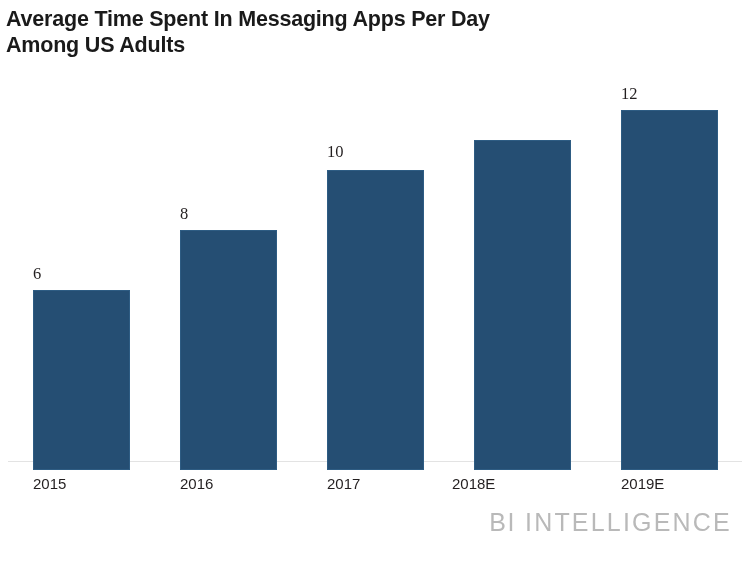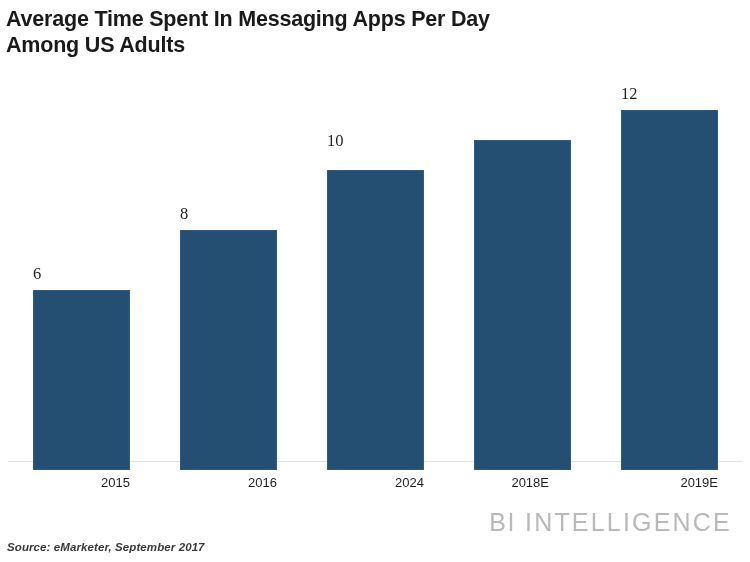--- a/index.html
+++ b/index.html
@@ -83,22 +83,22 @@
     width: 97px;
     text-align: left;
     font-size: 16.5px;
     color: #231f20;
     font-family: "Liberation Serif", serif;
   }
   .bar-cat {
     position: absolute;
     left: 0;
     width: 97px;
-    text-align: right;
-    font-size: 13px;
+    text-align: left;
+    font-size: 15px;
     color: #231f20;
     font-family: "Liberation Sans", sans-serif;
   }
 
   
   .source-note {
     position: absolute;
     left: 7px;
     top: 541px;
     font-size: 11.5px;
@@ -137,35 +137,34 @@
           <div class="bar-value" style="bottom: 186px;">6</div>
         </div>
         <div class="bar-cat" style="position: absolute; left: 33px; top: 475px; width: 97px;">2015</div>
         <div class="bar-group" style="left: 180px; height: 462px;">
           <div class="bar" style="height: 240px; background: rgb(37, 78, 115); border-color: rgb(46, 92, 131);"></div>
           <div class="bar-value" style="bottom: 246px;">8</div>
         </div>
         <div class="bar-cat" style="position: absolute; left: 180px; top: 475px; width: 97px;">2016</div>
         <div class="bar-group" style="left: 327px; height: 462px;">
           <div class="bar" style="height: 300px; background: rgb(37, 78, 115); border-color: rgb(46, 92, 131);"></div>
-          <div class="bar-value" style="bottom: 319px; margin-top: 24px;">10</div>
+          <div class="bar-value" style="bottom: 308px; margin-top: 24px;">10</div>
         </div>
-        <div class="bar-cat" style="position: absolute; left: 327px; top: 475px; width: 97px;">2024</div>
+        <div class="bar-cat" style="position: absolute; left: 327px; top: 475px; width: 97px;">2017</div>
         <div class="bar-group" style="left: 474px; height: 462px;">
           <div class="bar" style="height: 330px; background: rgb(37, 78, 115); border-color: rgb(46, 92, 131);"></div>
         </div>
         <div class="bar-cat" style="position: absolute; left: 452px; top: 475px; width: 97px;">2018E</div>
         <div class="bar-group" style="left: 621px; height: 462px;">
           <div class="bar" style="height: 360px; background: rgb(37, 78, 115); border-color: rgb(46, 92, 131);"></div>
           <div class="bar-value" style="bottom: 366px;">12</div>
         </div>
         <div class="bar-cat" style="position: absolute; left: 621px; top: 475px; width: 97px;">2019E</div>
       </div>
   </div>
 
-  <div class="source-note">Source: eMarketer, September 2017</div>
 
   <div class="brand-logo">
     <span class="brand-bi">BI</span>
     <span>INTELLIGENCE</span>
   </div>
 
 </div>
 
 </body></html>

